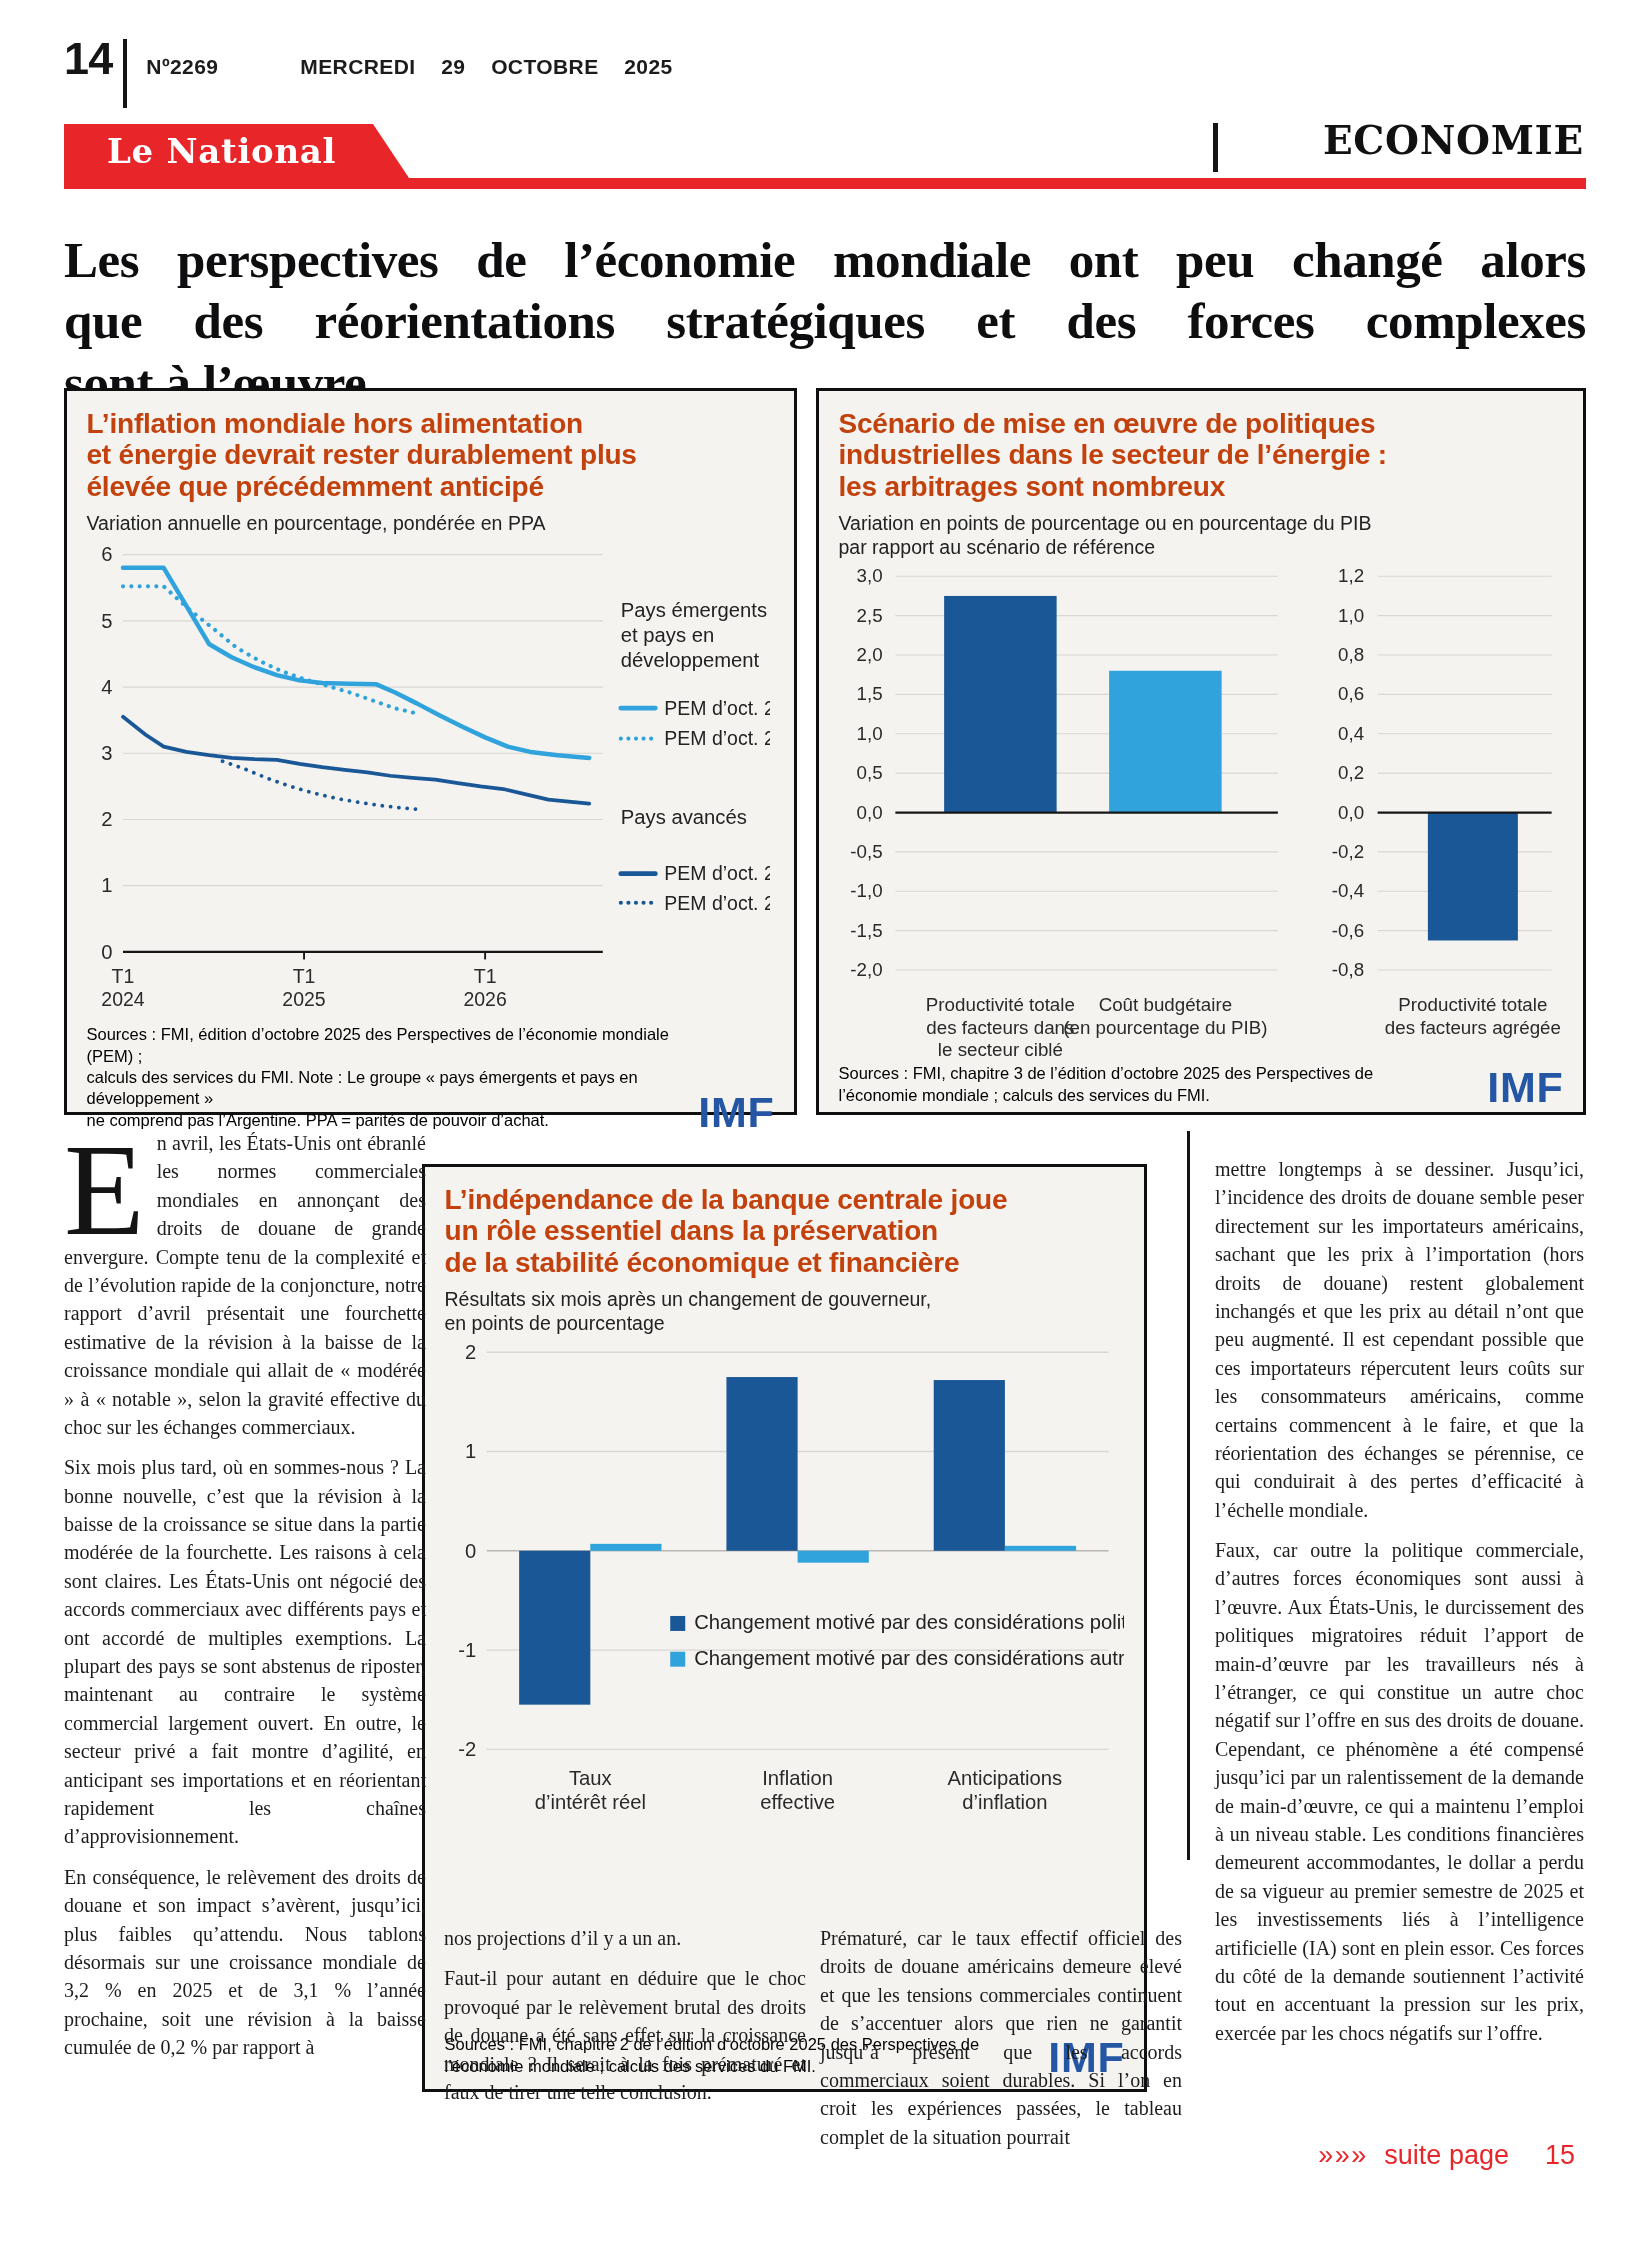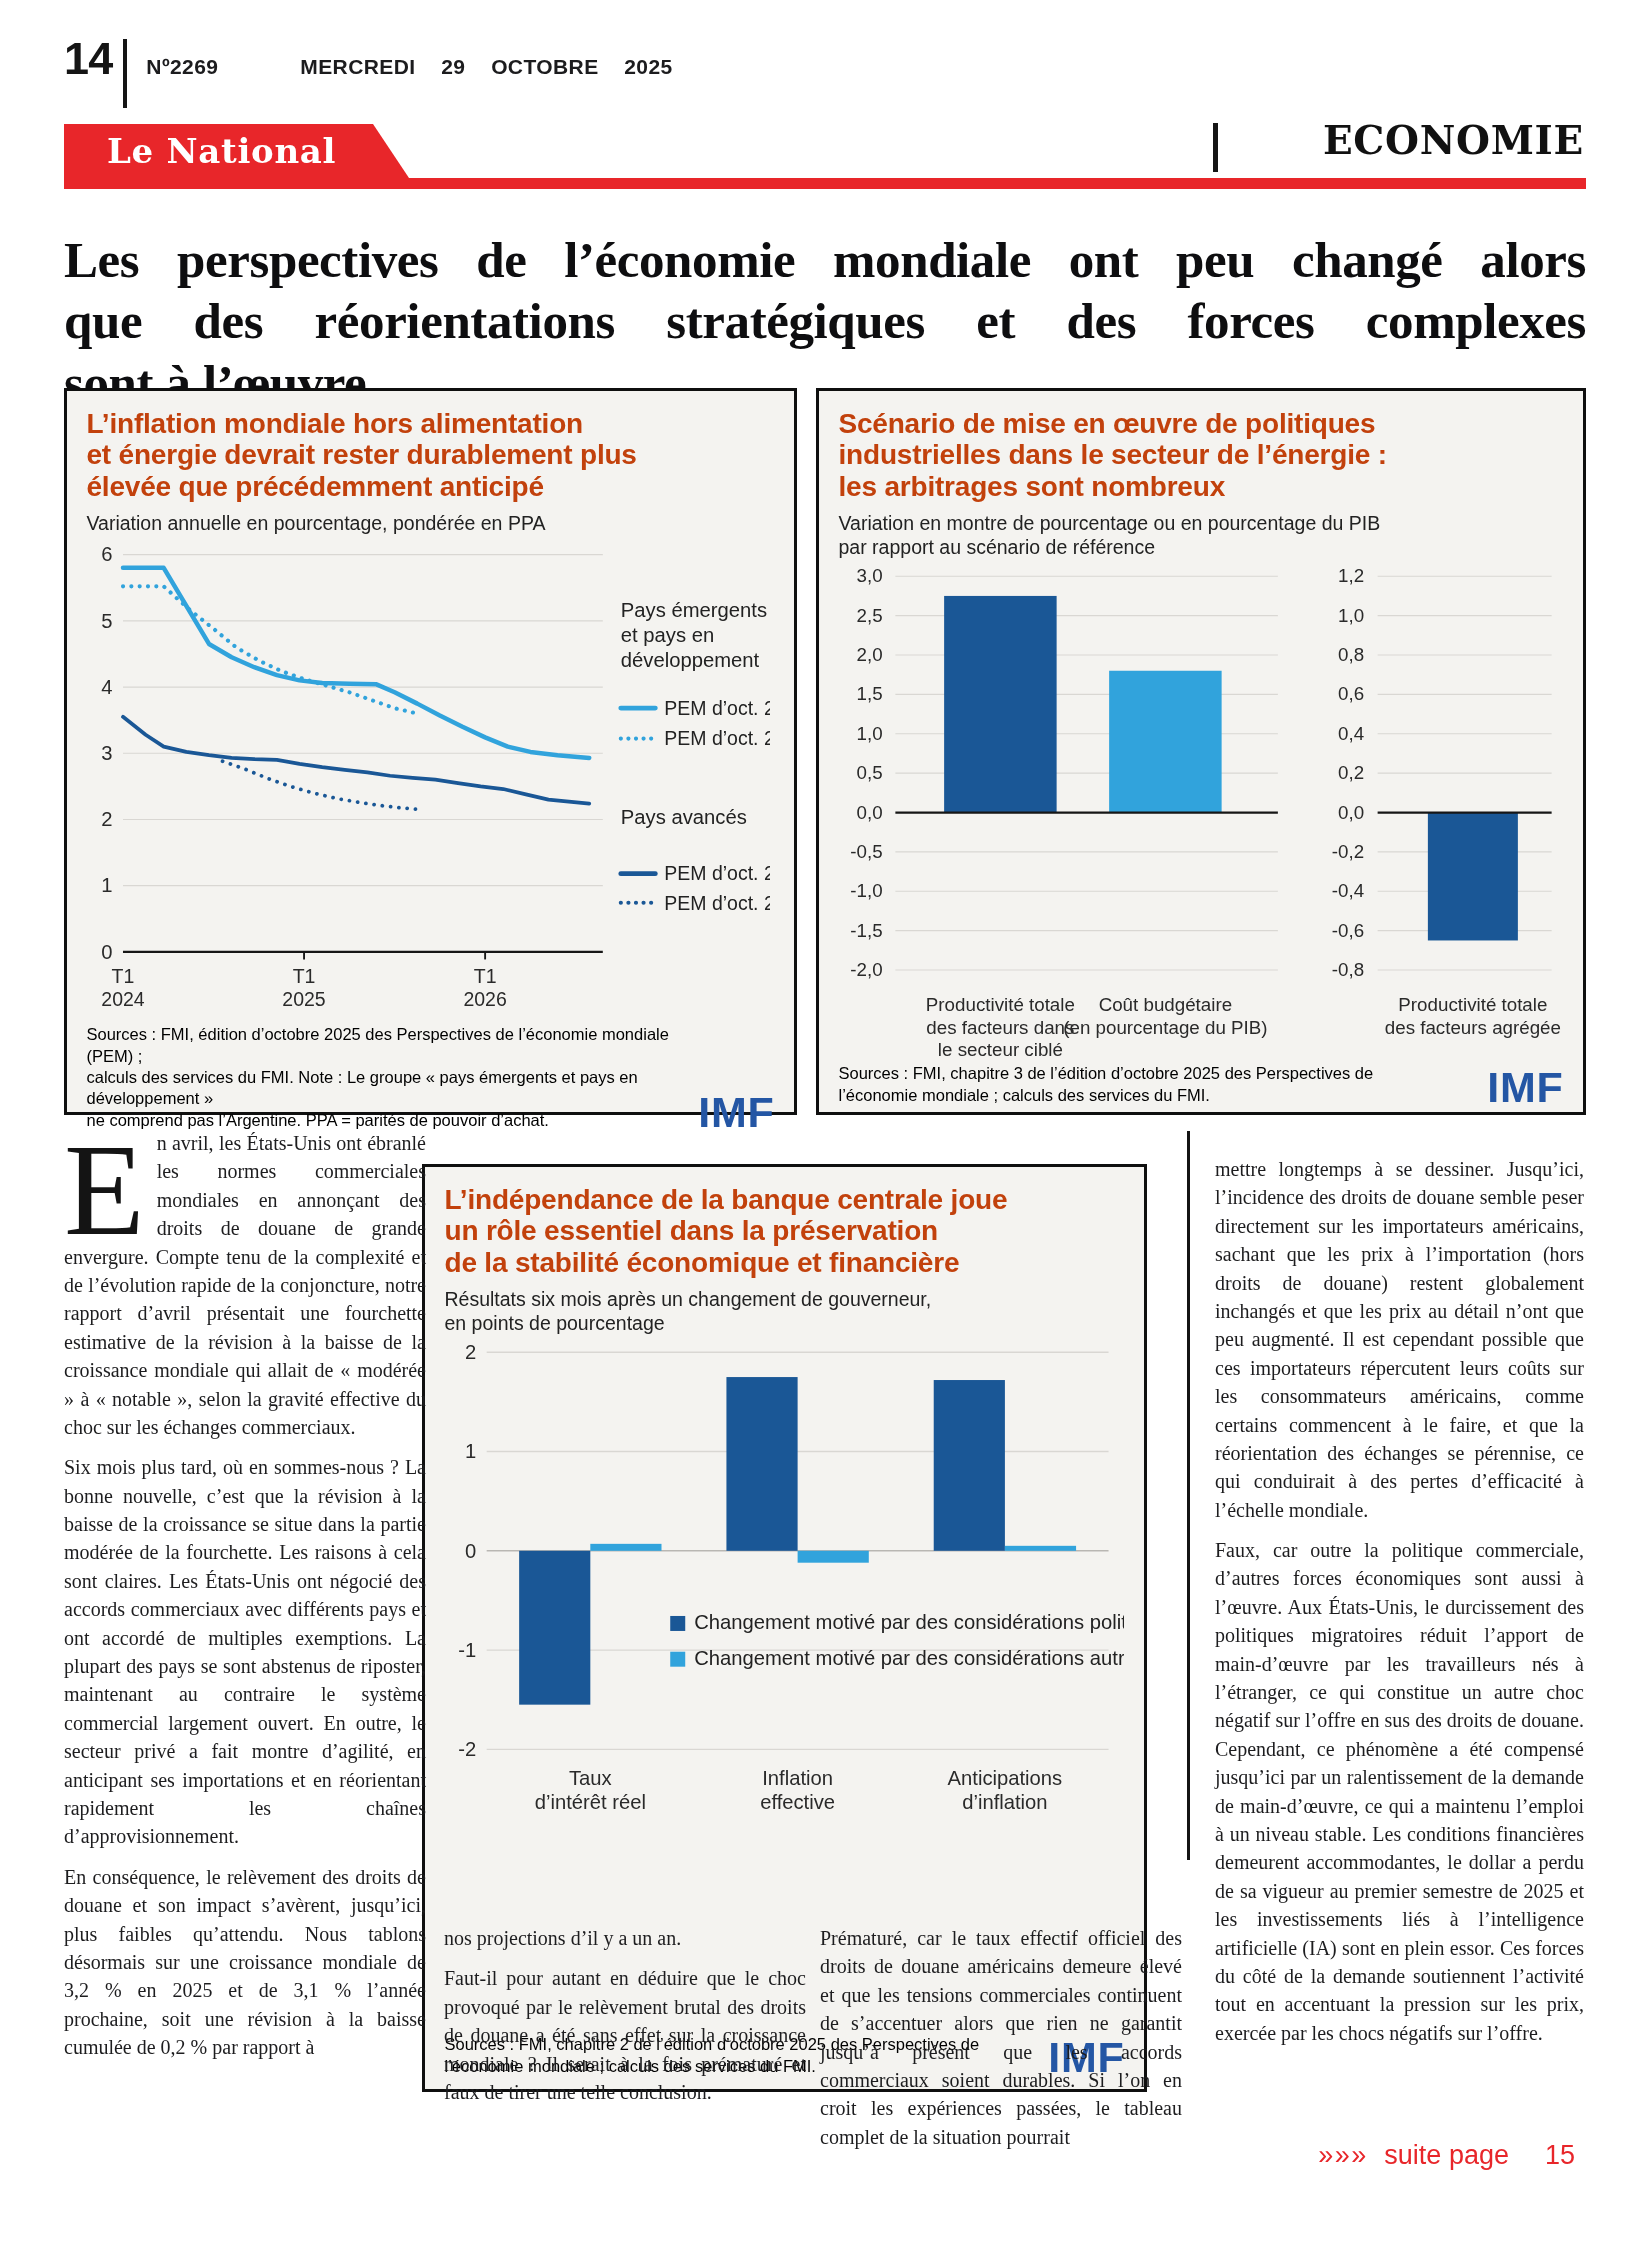--- a/index.html
+++ b/index.html
@@ -126,21 +126,21 @@
 calculs des services du FMI. Note : Le groupe « pays émergents et pays en développement »
 ne comprend pas l’Argentine. PPA = parités de pouvoir d’achat.</p>
       <div class="imf">IMF</div>
     </div>
   </section>
 
   <section class="chartbox" id="box-right">
     <h2 class="chart-title">Scénario de mise en œuvre de politiques
 industrielles dans le secteur de l’énergie :
 les arbitrages sont nombreux</h2>
-    <p class="chart-sub">Variation en montre de pourcentage ou en pourcentage du PIB
+    <p class="chart-sub">Variation en points de pourcentage ou en pourcentage du PIB
 par rapport au scénario de référence</p>
     <div class="plot"><svg viewBox="0 0 965 660" width="724" height="495">
           <line x1="75" x2="585" y1="15" y2="15" stroke="#d9d7d3" stroke-width="1.6"></line>
           <text x="58" y="23" text-anchor="end" font-size="25" fill="#2a2a2a" font-family="&quot;Liberation Sans&quot;,sans-serif" font-weight="normal"><tspan x="58" dy="0">3,0</tspan></text>
           <line x1="75" x2="585" y1="67.5" y2="67.5" stroke="#d9d7d3" stroke-width="1.6"></line>
           <text x="58" y="75.5" text-anchor="end" font-size="25" fill="#2a2a2a" font-family="&quot;Liberation Sans&quot;,sans-serif" font-weight="normal"><tspan x="58" dy="0">2,5</tspan></text>
           <line x1="75" x2="585" y1="120" y2="120" stroke="#d9d7d3" stroke-width="1.6"></line>
           <text x="58" y="128" text-anchor="end" font-size="25" fill="#2a2a2a" font-family="&quot;Liberation Sans&quot;,sans-serif" font-weight="normal"><tspan x="58" dy="0">2,0</tspan></text>
           <line x1="75" x2="585" y1="172.5" y2="172.5" stroke="#d9d7d3" stroke-width="1.6"></line>
           <text x="58" y="180.5" text-anchor="end" font-size="25" fill="#2a2a2a" font-family="&quot;Liberation Sans&quot;,sans-serif" font-weight="normal"><tspan x="58" dy="0">1,5</tspan></text>

